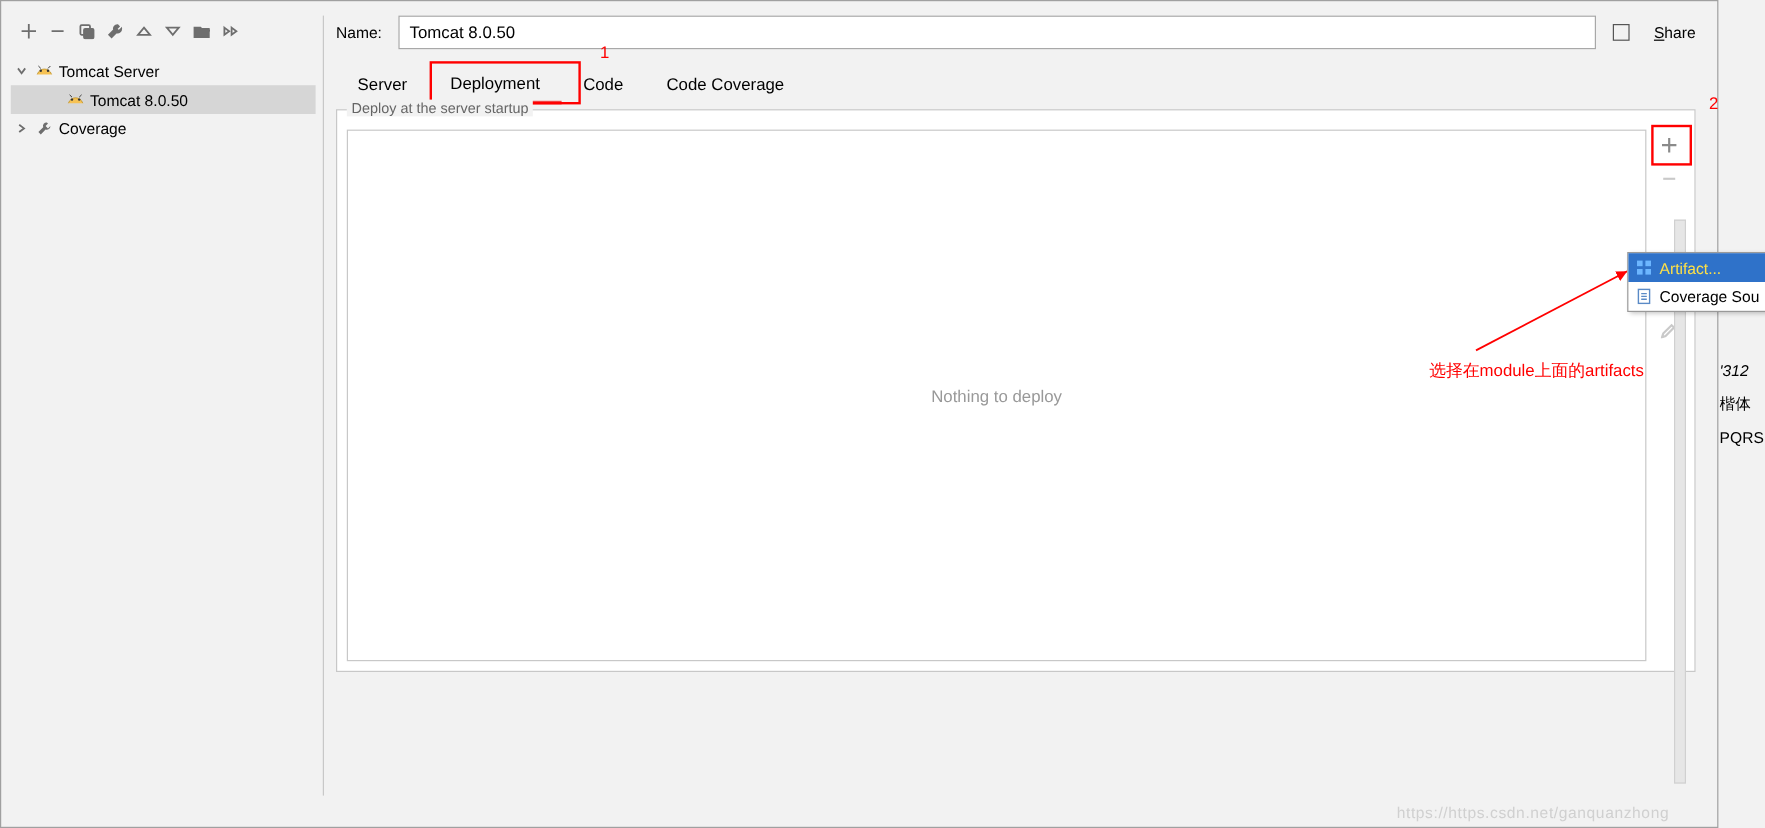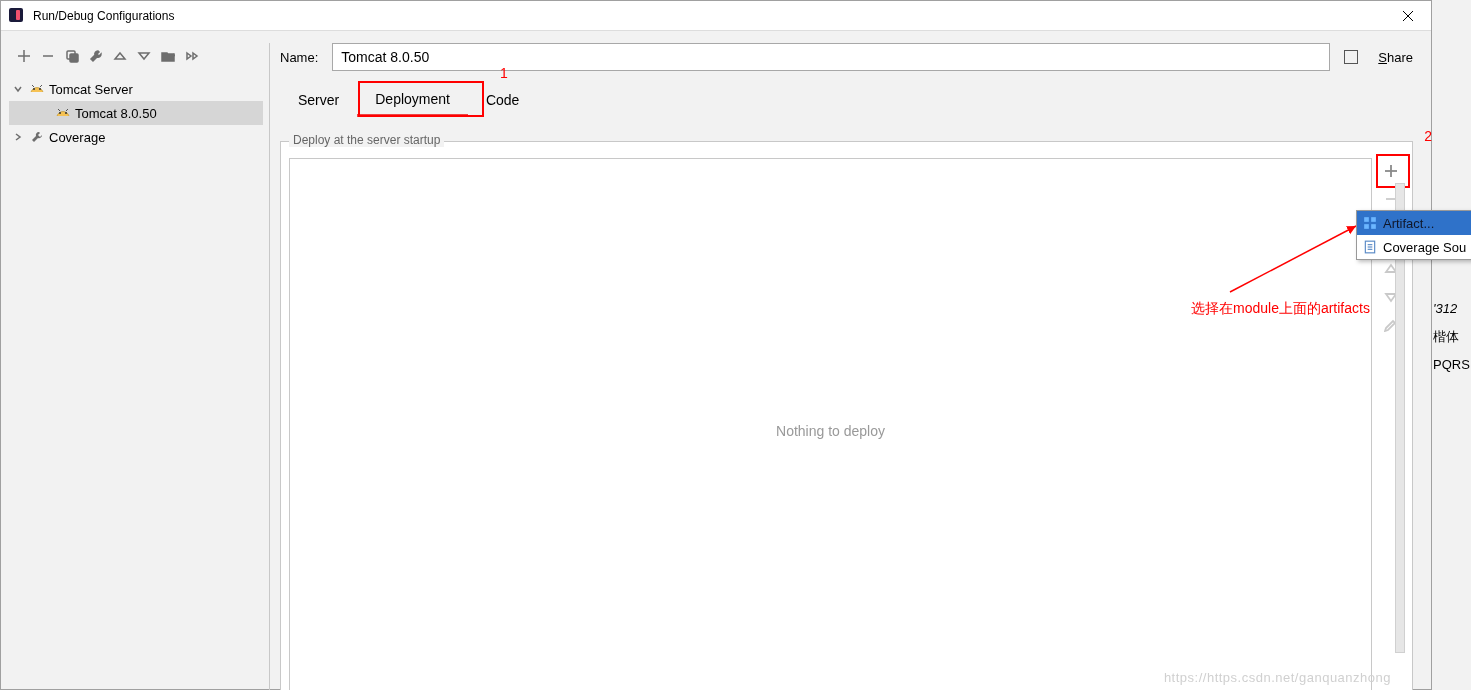--- a/index.html
+++ b/index.html
@@ -33,57 +33,47 @@
   .share-box{display:flex;align-items:center;gap:20px}
   .share-chk{width:14px;height:14px;border:1px solid #555}
   .share-lbl{font-size:13px}
   .share-lbl u{text-decoration:underline}
   .tabs-area{flex:1;position:relative}
   .tab-header{display:flex;align-items:center;height:34px;gap:0}
   .tab{padding:0 18px;height:34px;display:flex;align-items:center;font-size:14px;cursor:pointer}
   .tab.active{border-bottom:3px solid #ef4444}
   .red-box1{position:absolute;border:2px solid red;pointer-events:none;left:78px;top:-2px;width:126px;height:36px}
   .anno1{position:absolute;color:red;font-size:14px;left:220px;top:-18px}
-  .fieldset-area{border:1px solid #c8c8c8;margin-top:24px;position:relative;height:572px;background:#fff}
+  .fieldset-area{border:1px solid #c8c8c8;margin-top:4px;position:relative;height:469px;background:#fff}
   .fieldset-legend{position:absolute;top:-9px;left:8px;background:#f2f2f2;padding:0 4px;font-size:12px;color:#666}
   .anno2{position:absolute;color:red;font-size:14px;right:-20px;top:-14px}
   .deploy-inner{position:absolute;left:8px;top:16px;right:40px;bottom:8px;border:1px solid #c8c8c8;background:#fff;display:flex;align-items:center;justify-content:center}
   .nothing{color:#999;font-size:14px}
   .side-btns{position:absolute;right:6px;top:16px;width:30px;display:flex;flex-direction:column;gap:2px;align-items:center}
   .side-btn{width:26px;height:26px;display:flex;align-items:center;justify-content:center;color:#8a8a8a;cursor:pointer}
   .side-btn svg{width:14px;height:14px;stroke:#8a8a8a;fill:none;stroke-width:1.8}
   .red-box2{border:2px solid red;pointer-events:none;position:absolute;right:2px;top:12px;width:34px;height:34px}
   .popup{position:absolute;left:1356px;top:210px;width:120px;background:#fff;border:1px solid #999;box-shadow:2px 2px 4px rgba(0,0,0,0.25);z-index:10}
   .popup-item{height:24px;display:flex;align-items:center;padding:0 6px;gap:6px;cursor:pointer;font-size:13px;white-space:nowrap;overflow:hidden}
   .popup-item.sel{background:#2f72c9;color:#fff}
-  .popup-item.sel span{color:#0f172a}
+  .popup-item.sel span{color:#fde047}
   .popup-icon{width:14px;height:14px;display:flex;align-items:center;justify-content:center}
   .arrow-line{position:absolute;pointer-events:none;z-index:9}
   .red-text{position:absolute;color:red;font-size:14px;left:1191px;top:300px;white-space:nowrap}
   .right-strip{position:absolute;right:26px;top:182px;width:10px;height:470px;background:#e6e6e6;border:1px solid #d0d0d0}
   .bg-text{position:absolute;right:-2px;top:295px;font-family:Georgia,serif;font-style:italic;color:#2f8a2f;font-size:22px;line-height:28px;z-index:-1;text-align:left;white-space:nowrap;overflow:hidden;width:40px}
   .watermark{position:absolute;right:40px;bottom:4px;color:#d0d0d0;font-size:13px;letter-spacing:0.5px}
   .divider-v{width:1px;background:#c8c8c8;height:650px;margin-left:-2px}
   .tom-icon svg{width:16px;height:14px}
   .tmpl-icon svg{width:14px;height:14px;fill:#6e6e6e}
 </style>
 </head>
 <body>
 
 <div class="window">
-  <div class="titlebar">
-    <div class="app-icon"></div>
-    <div class="title">Run/Debug Configurations</div>
-    <div class="close-btn">
-      <svg viewBox="0 0 10 10">
-          <line x1="0" y1="0" x2="10" y2="10"></line>
-          <line x1="10" y1="0" x2="0" y2="10"></line>
-        </svg>
-    </div>
-  </div>
 
   <div class="body-area">
     <div class="left-col">
       <div class="toolbar">
         <div class="tool-btn">
             <svg viewBox="0 0 14 14">
               <line x1="7" y1="1" x2="7" y2="13"></line>
               <line x1="1" y1="7" x2="13" y2="7"></line>
             </svg>
           </div>
@@ -183,20 +173,21 @@
         </div>
       </div>
 
       <div class="tabs-area">
         <div class="anno1">1</div>
         <div class="red-box1"></div>
         <div class="tab-header">
           <div class="tab">Server</div>
           <div class="tab active">Deployment</div>
           <div class="tab">Code</div>
+          <div class="tab">Code Coverage</div>
         </div>
 
         <div class="fieldset-area">
           <div class="fieldset-legend">Deploy at the server startup</div>
           <div class="anno2">2</div>
           <div class="red-box2"></div>
           <div class="deploy-inner">
             <div class="nothing">Nothing to deploy</div>
           </div>
           <div class="side-btns">

